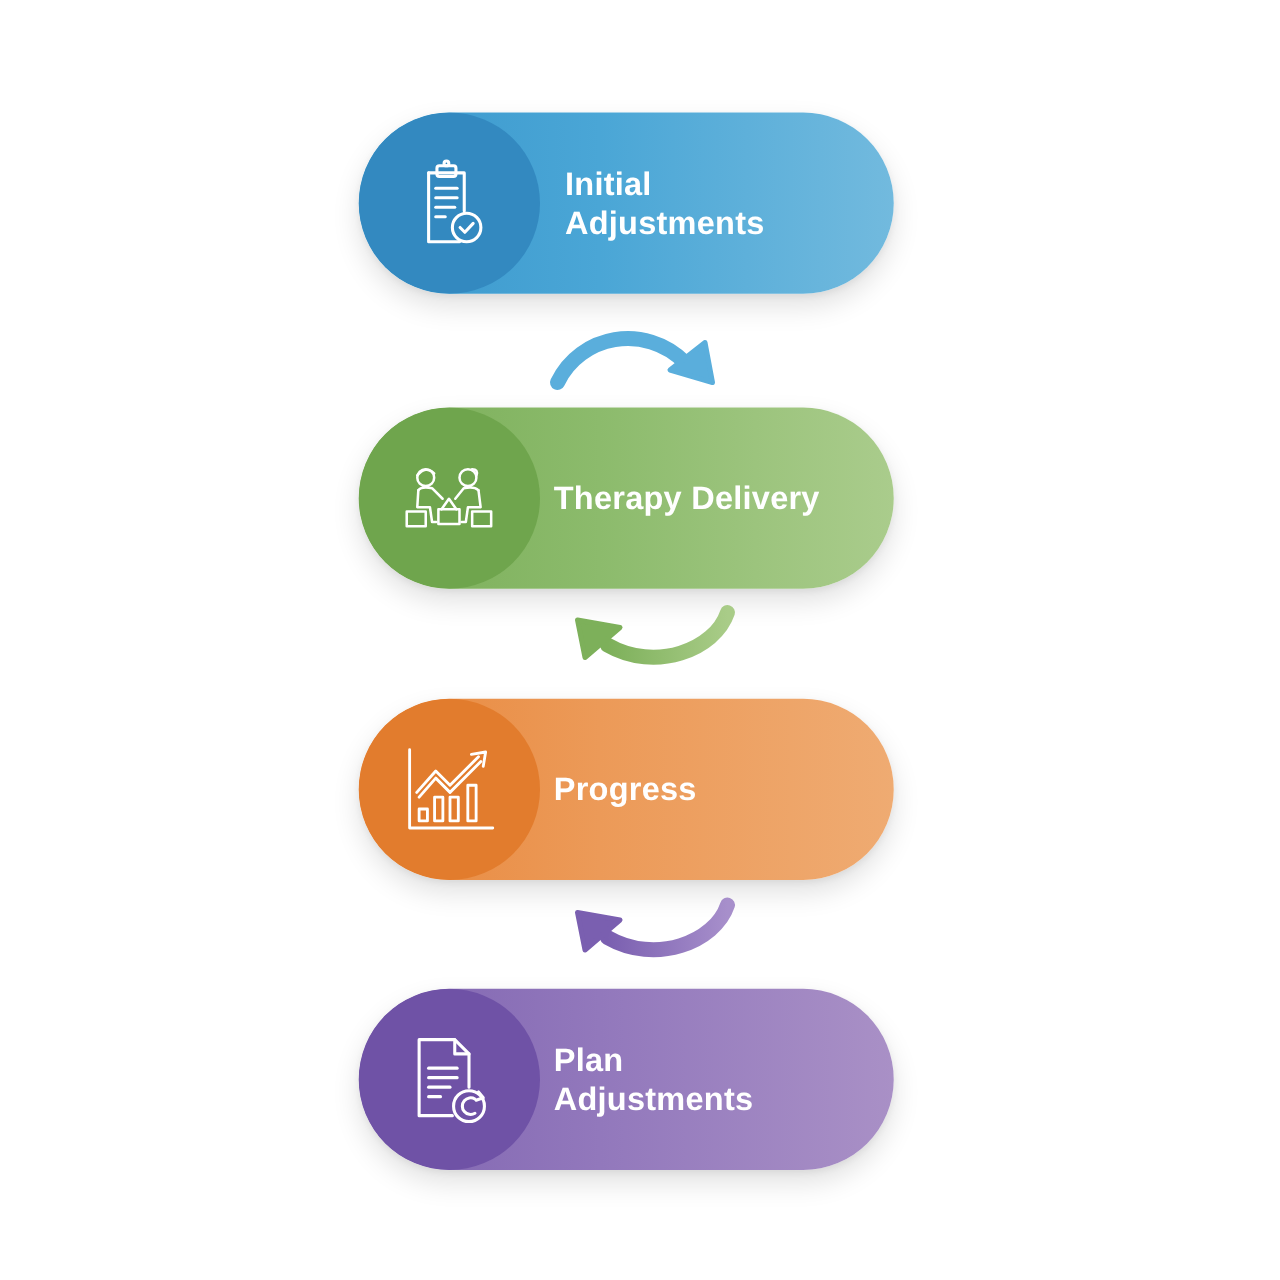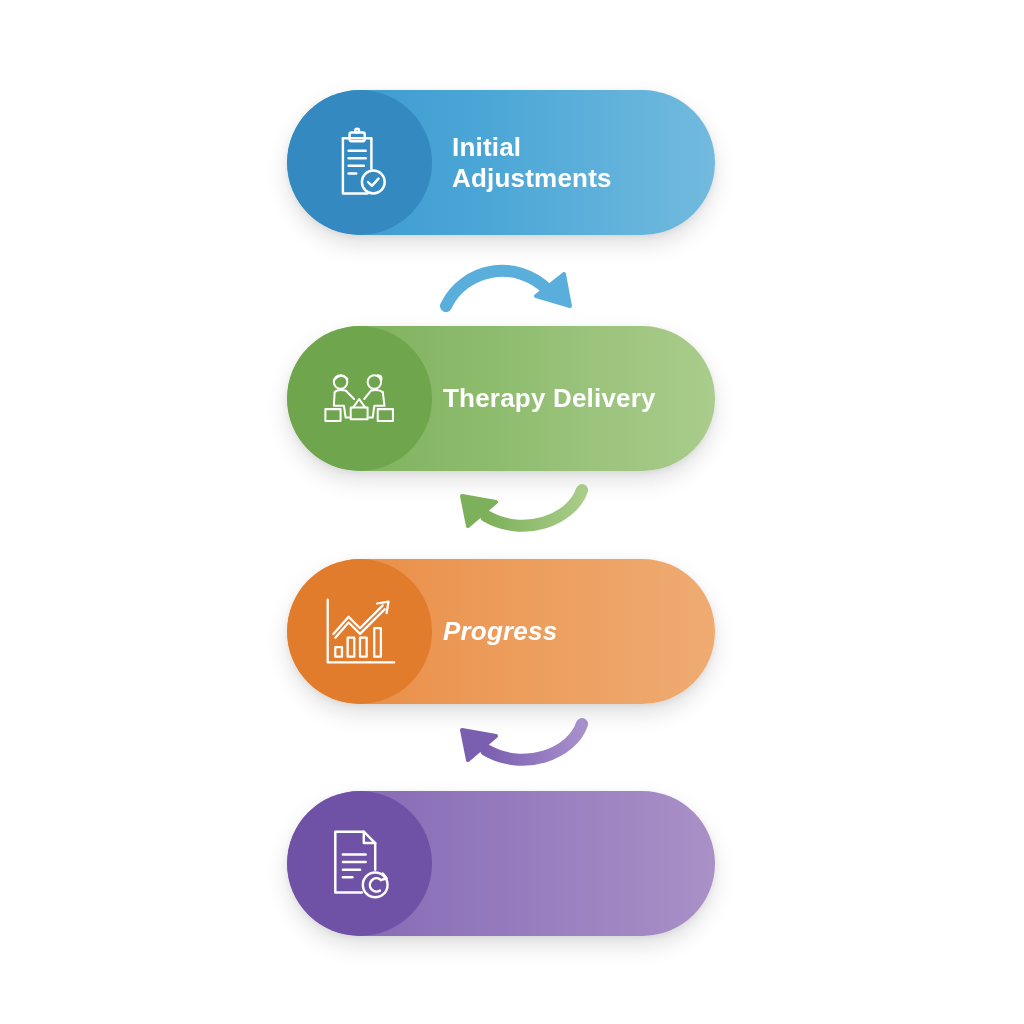--- a/index.html
+++ b/index.html
@@ -35,21 +35,21 @@
       letter-spacing: 0.2px;
     }
 
     #pill-1 { top: 90px;  background: linear-gradient(90deg, #3a97cc 0%, #4aa6d6 45%, #72bade 100%); }
     #pill-1 .pill-circle { background: #3389c0; }
     #pill-1 .pill-label { left: 165px; }
 
     #pill-2 { top: 326px; background: linear-gradient(90deg, #79ad57 0%, #8cbb6c 45%, #aacc8c 100%); text-align: center; }
     #pill-2 .pill-circle { background: #6fa54d; }
 
-    #pill-3 { top: 559px; background: linear-gradient(90deg, #e8883d 0%, #ec9a58 45%, #efab72 100%); font-style: italic; }
+    #pill-3 { top: 559px; background: linear-gradient(90deg, #e8883d 0%, #ec9a58 45%, #efab72 100%); }
     #pill-3 .pill-circle { background: #e27c2d; }
 
     #pill-4 { top: 791px; background: linear-gradient(90deg, #7f64b0 0%, #9278bc 45%, #a990c6 100%); }
     #pill-4 .pill-circle { background: #6f52a6; }
 
     .arrow { position: absolute; }
     .arrow svg { width: 100%; height: 100%; overflow: visible; }
   </style>
 </head>
 <body>
@@ -158,13 +158,17 @@
       <path d="M44 6 V18 H56"></path>
       <line x1="22" y1="30" x2="46" y2="30"></line>
       <line x1="22" y1="38" x2="46" y2="38"></line>
       <line x1="22" y1="46" x2="40" y2="46"></line>
       <line x1="22" y1="54" x2="32" y2="54"></line>
       <circle cx="56" cy="62" r="13"></circle>
       <path d="M61 56 A 7 7 0 1 0 61 68"></path>
       <path d="M64 50 L68 55 L62 57"></path>
     </svg>
   </div>
+  <div class="pill-label">
+    <span>Plan</span>
+    <span>Adjustments</span>
+  </div>
 </div>
 
 </body></html>

